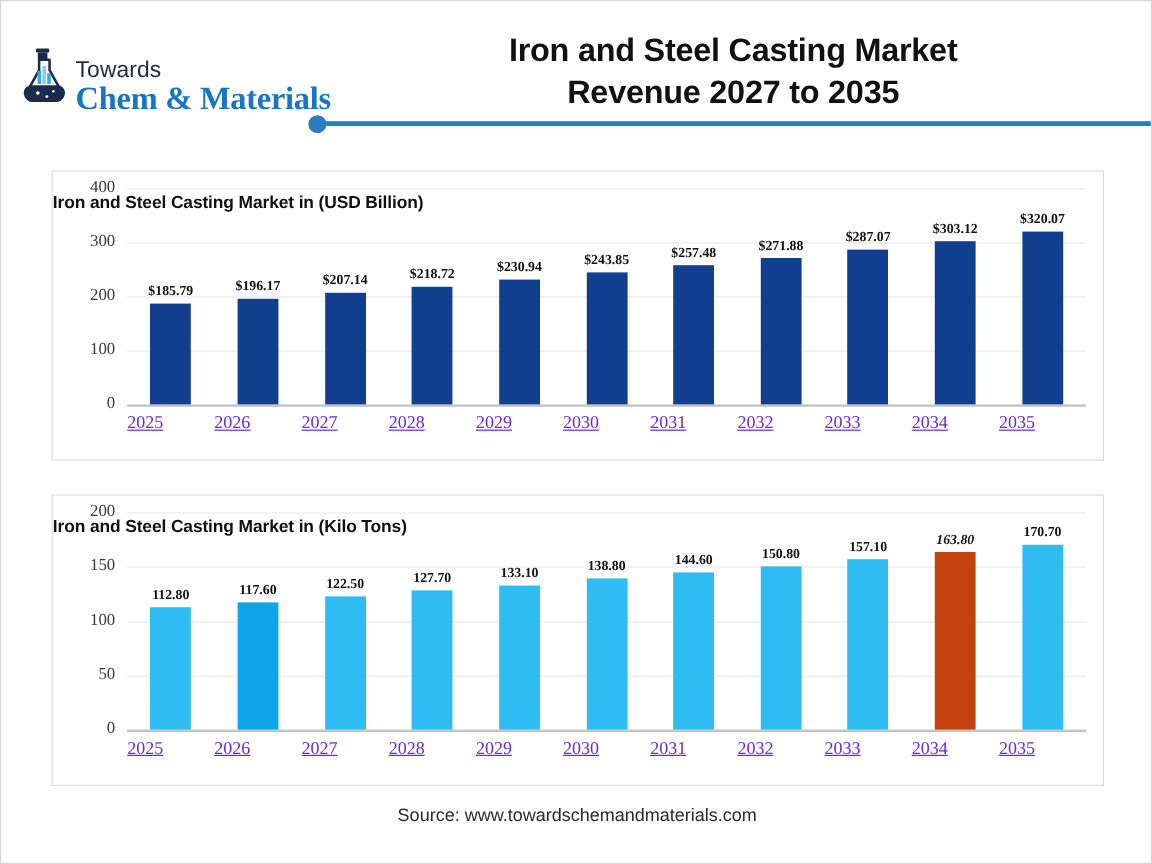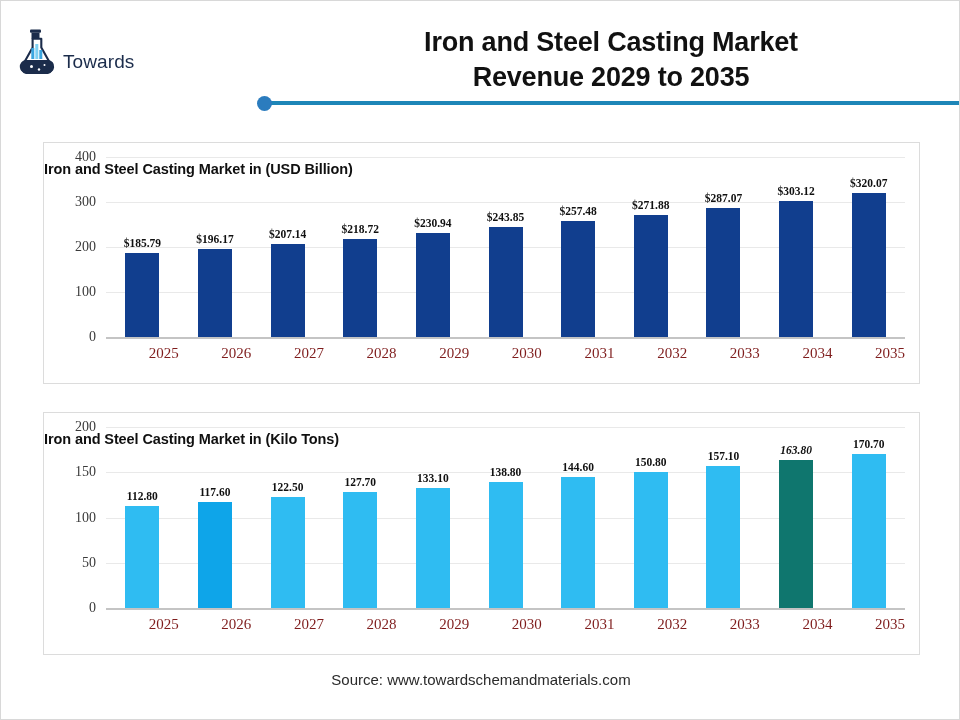--- a/index.html
+++ b/index.html
@@ -190,24 +190,25 @@
     position: absolute;
     left: 62px;
     right: 14px;
     bottom: 12px;
     height: 26px;
     display: flex;
     justify-content: space-between;
   }
   .xtick {
     flex: 1 1 0;
-    text-align: right;
+    text-align: left;
     font-size: 15px;
-    color: #7f1d1d;
+    color: #6d28d9;
     font-family: "Liberation Serif", serif;
+    text-decoration: underline;
   }
 
   #source {
     position: absolute;
     left: 0;
     top: 670px;
     width: 960px;
     text-align: center;
     font-size: 15px;
     color: #2a2a2a;
@@ -228,26 +229,27 @@
         <path d="M10.6 32 L33.3 32 A5 5 0 0 1 32 45 L12 45 A5 5 0 0 1 10.6 32 Z" fill="#1b2c4b"></path>
         <rect x="16.3" y="20" width="3" height="11" fill="#3ba6e0"></rect>
         <rect x="20.3" y="16" width="3" height="15" fill="#7fd0f2"></rect>
         <rect x="24.3" y="22" width="3" height="9" fill="#3ba6e0"></rect>
         <circle cx="16.5" cy="38.5" r="1.5" fill="#ffffff"></circle>
         <circle cx="24" cy="41.5" r="1.2" fill="#ffffff"></circle>
         <circle cx="29.5" cy="37" r="1" fill="#ffffff"></circle>
       </svg>
       <span id="logo-words">
         <span id="logo-line1">Towards</span>
+        <span id="logo-line2">Chem &amp; Materials</span>
       </span>
     </div>
 
     <div id="main-title">
       <span>Iron and Steel Casting Market</span><br>
-      <span>Revenue 2029 to 2035</span>
+      <span>Revenue 2027 to 2035</span>
     </div>
   </div>
 
   <div id="divider-wrap">
     <div id="divider-line"></div>
     <div id="divider-dot"></div>
   </div>
 
   <div class="panel" id="panel-1">
     <div class="chart-title">Iron and Steel Casting Market in (USD Billion)</div>
@@ -396,21 +398,21 @@
             <div class="bar" style="height: 75.4%; background: rgb(47, 188, 242);">
               <div class="bar-label">150.80</div>
             </div>
           </div>
           <div class="bar-slot">
             <div class="bar" style="height: 78.55%; background: rgb(47, 188, 242);">
               <div class="bar-label">157.10</div>
             </div>
           </div>
           <div class="bar-slot">
-            <div class="bar" style="height: 81.9%; background: #0f766e; font-style: italic;">
+            <div class="bar" style="height: 81.9%; background: #c2410c; font-style: italic;">
               <div class="bar-label">163.80</div>
             </div>
           </div>
           <div class="bar-slot">
             <div class="bar" style="height: 85.35%; background: rgb(47, 188, 242);">
               <div class="bar-label">170.70</div>
             </div>
           </div>
         </div>
     </div>

